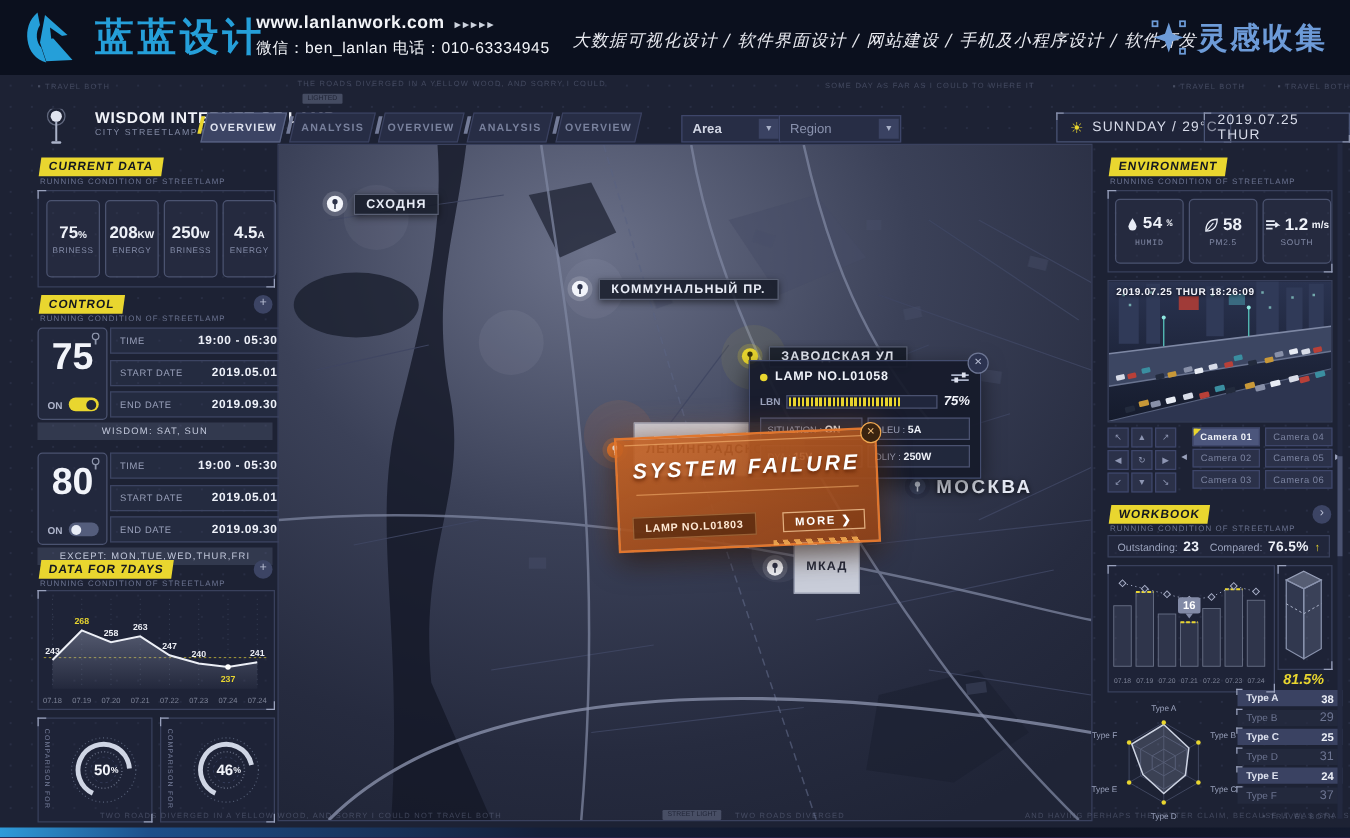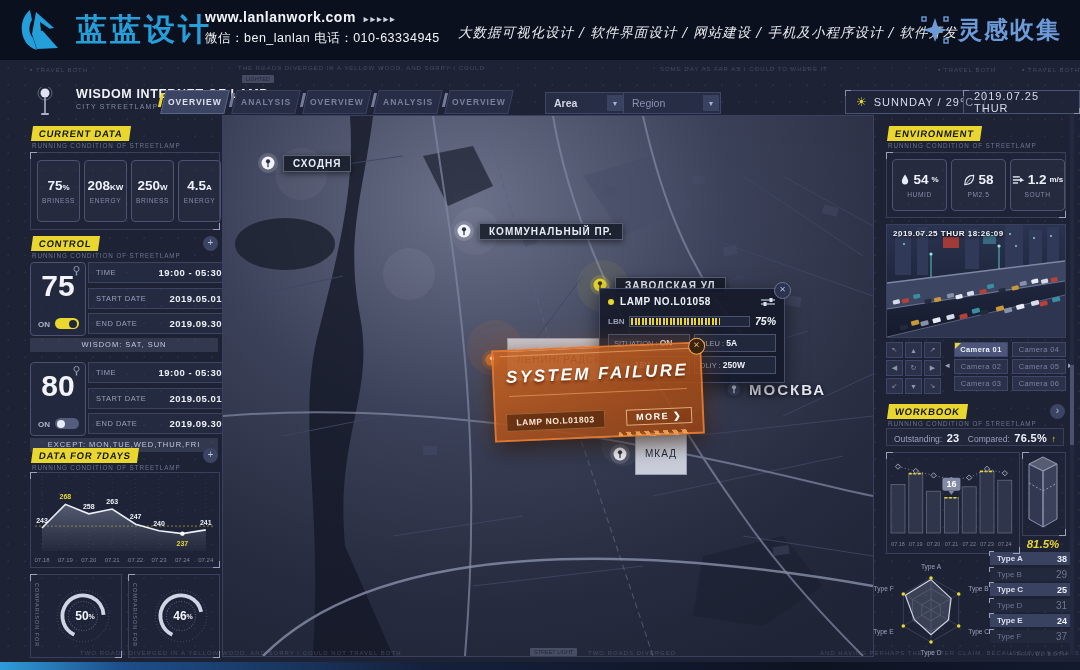--- a/index.html
+++ b/index.html
@@ -89,21 +89,21 @@
   .gauge .gval{position:absolute;left:18px;top:0;width:72px;height:82px;display:flex;align-items:center;
                justify-content:center;color:#f2f4fa;font-size:12px;font-weight:bold;}
   .gauge .gval small{font-size:7px;}
   
   #map{position:absolute;left:222px;top:55px;width:650px;height:540px;border:1px solid #3a415e;
        box-shadow:inset 0 0 60px rgba(8,10,18,.8);overflow:visible;}
   .map-pin{position:absolute;display:flex;align-items:center;gap:4px;z-index:3;}
   .map-label-dark{background:rgba(18,22,35,.8);border:1px solid rgba(138,146,172,.55);color:#e8ecf6;
         font-size:10px;font-weight:bold;letter-spacing:1px;padding:2px 9px;box-shadow:0 2px 6px rgba(0,0,0,.5);white-space:nowrap;}
   .map-label-big{background:rgba(9,12,20,.85);font-size:16px;padding:3px 14px;letter-spacing:2px;}
-  .map-label-light{background:#c9cdd9;border:1px solid #9aa0b4;color:#262b3d;font-size:10px;font-weight:normal;
+  .map-label-light{background:#c9cdd9;border:1px solid #9aa0b4;color:#262b3d;font-size:10px;font-weight:bold;
         letter-spacing:1px;padding:15px 9px;white-space:nowrap;text-align:center;}
   .city-text{color:#e3e7f2;font-size:15px;font-weight:bold;letter-spacing:2px;text-shadow:0 1px 4px rgba(0,0,0,.8);}
   
   #popup{position:absolute;left:376px;top:172px;width:168px;background:rgba(21,26,42,.93);
          border:1px solid #434c6e;box-shadow:0 6px 18px rgba(0,0,0,.55);z-index:5;padding:7px 8px 8px;}
   .pop-head{display:flex;align-items:center;gap:6px;}
   .pop-dot{width:6px;height:6px;border-radius:50%;background:#e9d62f;}
   .pop-title{color:#eef1f8;font-size:10px;font-weight:bold;letter-spacing:.6px;flex:1;}
   .pop-close{position:absolute;right:-7px;top:-7px;width:15px;height:15px;border-radius:50%;background:#2c3350;
              border:1px solid #6d7694;color:#b6bcd2;font-size:8px;line-height:13px;text-align:center;cursor:pointer;}
@@ -562,21 +562,21 @@
           <span class="alert-more">MORE ❯</span>
         </div>
         <div class="hazard"></div>
       </div>
     </div>
 
     <div class="sec-label" style="left:888px;top:66px;">ENVIRONMENT</div>
     <div class="sec-sub" style="left:888px;top:82px;">RUNNING CONDITION OF STREETLAMP</div>
     <div class="corners" style="left:886px;top:92px;width:178px;height:64px;">
       <div style="position:absolute;left:5px;top:6px;display:flex;gap:4px;">
-        <div class="stat-card" style="width:53px;height:50px;">
+        <div class="stat-card" style="width:53px;height:50px;font-family:Liberation Mono, monospace;">
           <div class="stat-val" style="display:flex;align-items:center;gap:3px;">
             <svg width="10" height="13" viewBox="0 0 14 16">
                 <path d="M7 1 C7 1 2.5 7.5 2.5 10.2 a4.5 4.7 0 0 0 9 0 C11.5 7.5 7 1 7 1 Z" fill="#e8ecf6"></path>
               </svg>
             <span>54</span>
               <small>%</small>
           </div>
           <div class="stat-lab">HUMID</div>
         </div>
         <div class="stat-card" style="width:53px;height:50px;">

